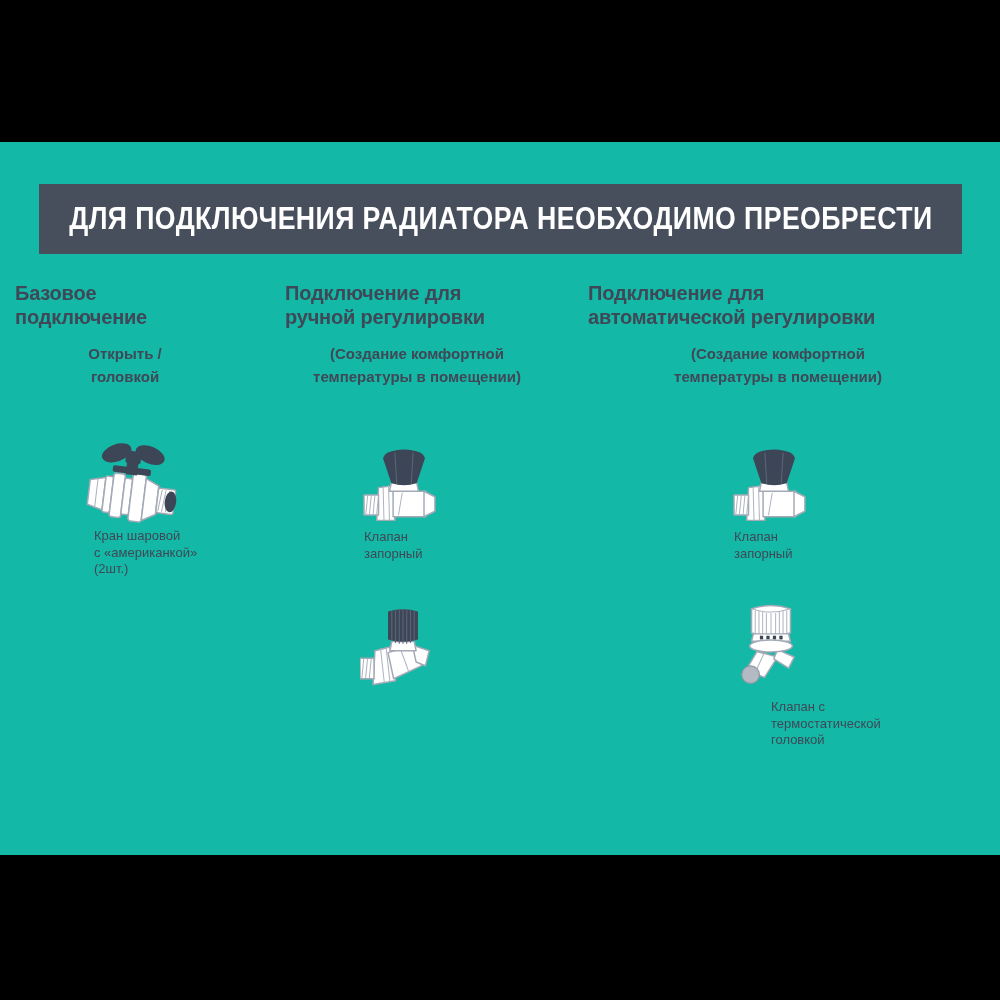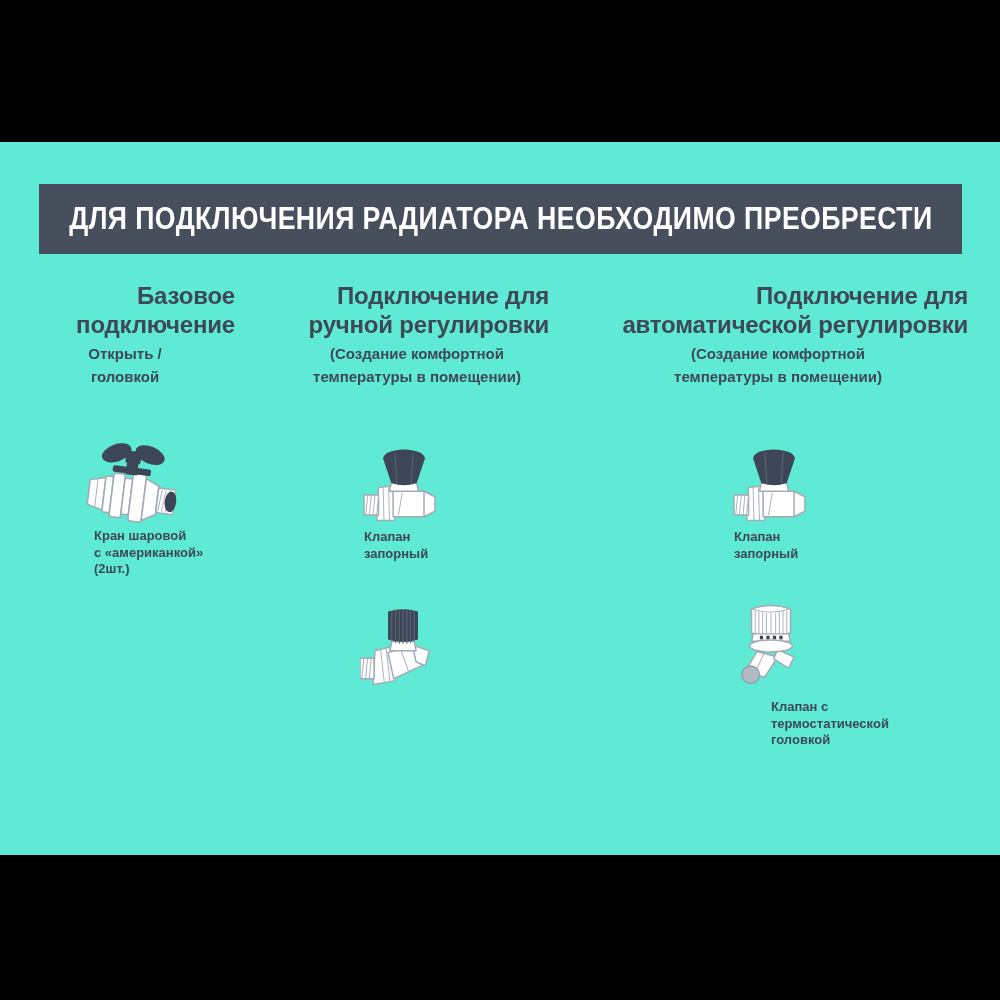--- a/index.html
+++ b/index.html
@@ -1,54 +1,54 @@
 <!DOCTYPE html>
 <html lang="ru"><head>
 <meta charset="utf-8">
 <style>
   html,body{margin:0;padding:0;background:#111;}
   .stage{
     position:relative;width:1000px;height:1000px;margin:0 auto;
-    background:#5eead4;overflow:hidden;
+    background:#14b8a6;overflow:hidden;
     font-family:"Liberation Sans","DejaVu Sans",sans-serif;
     color:#3f4856;
   }
   .letterbox{position:absolute;left:0;width:1000px;background:#000;}
   .letterbox.top{top:0;height:142px;}
   .letterbox.bottom{top:855px;height:145px;}
 
   .banner{
     position:absolute;left:39px;top:184px;width:923px;height:70px;
     background:#474f5d;display:flex;align-items:center;justify-content:center;
   }
   .banner span{
     color:#ffffff;font-weight:700;font-size:31px;letter-spacing:.5px;
     transform:scaleX(.86);transform-origin:center;white-space:nowrap;
   }
 
   .lines{white-space:pre-line;}
 
   .col-heading{
-    position:absolute;text-align:right;font-weight:700;
-    font-size:24px;line-height:1.22;letter-spacing:-.2px;
+    position:absolute;text-align:left;font-weight:700;
+    font-size:20px;line-height:1.22;letter-spacing:-.2px;
   }
   .col-subtitle{
     position:absolute;text-align:center;font-weight:700;
     font-size:15px;line-height:1.55;
   }
   .heading-1{left:15px;top:281px;width:220px;}
   .subtitle-1{left:15px;top:342px;width:220px;}
   .heading-2{left:285px;top:281px;width:264px;}
   .subtitle-2{left:285px;top:342px;width:264px;}
   .heading-3{left:588px;top:281px;width:380px;}
   .subtitle-3{left:588px;top:342px;width:380px;}
 
   .product-img{position:absolute;}
   .product-label{
-    position:absolute;font-weight:700;font-size:13px;line-height:1.28;
+    position:absolute;font-weight:400;font-size:13px;line-height:1.28;
     text-align:left;
   }
   .img-1 {left:84px; top:441px;}
   .lbl-1 {left:94px; top:528px;width:170px;}
   .img-2a{left:362px;top:444px;}
   .lbl-2a{left:364px;top:529px;width:150px;}
   .img-2b{left:360px;top:604px;}
   .lbl-2b{left:364px;top:699px;width:190px;}
   .img-3a{left:732px;top:444px;}
   .lbl-3a{left:734px;top:529px;width:150px;}

